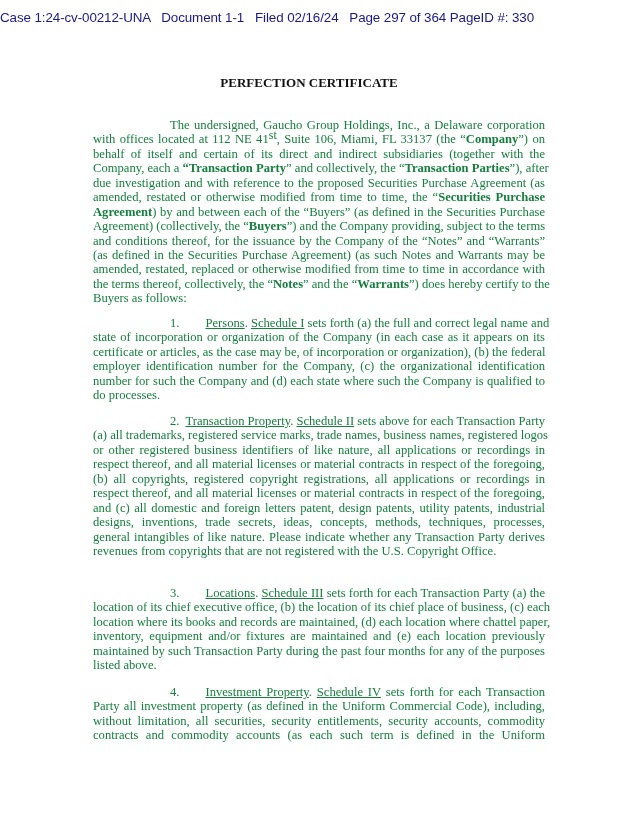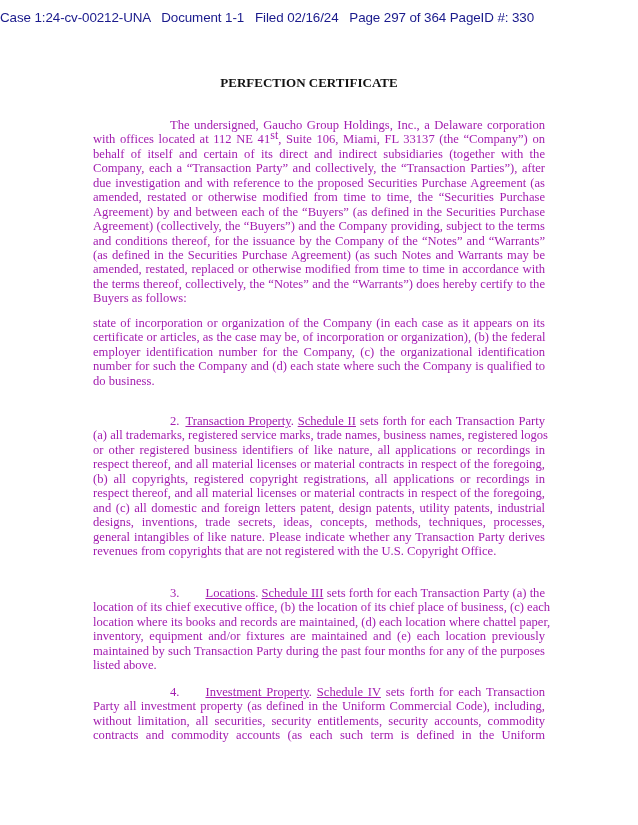--- a/index.html
+++ b/index.html
@@ -8,27 +8,27 @@
     position: absolute; top: 10px; left: 0; width: 506px; text-align: center;
     font-family: "Liberation Sans", sans-serif; font-size: 13.4px; color: #1a1a8c;
     white-space: pre; letter-spacing: -0.1px;
   }
   .title {
     position: absolute; top: 75px; left: 0; width: 618px; text-align: center;
     font-family: "Liberation Serif", serif; font-weight: bold; font-size: 13px; color: #111;
   }
   .para {
     position: absolute; left: 93px; width: 452px;
-    font-family: "Liberation Serif", serif; font-size: 12.6px; color: #a21caf;
+    font-family: "Liberation Serif", serif; font-size: 12.6px; color: #15803d;
     line-height: 14.45px;
   }
   .line { display: block; white-space: nowrap; text-align: justify; text-align-last: justify; height: 14.45px; }
   .line.last { text-align-last: left; }
   .u { text-decoration: underline; }
-  b { font-weight: normal; margin-top: 42px; }
+  b { font-weight: bold; margin-top: 42px; }
   sup { font-size: 12px; line-height: 0; vertical-align: 4px; }
 </style>
 </head>
 <body>
 
 <div class="header">Case 1:24-cv-00212-UNA   Document 1-1   Filed 02/16/24   Page 297 of 364 PageID #: 330</div>
 
 <div class="title">PERFECTION CERTIFICATE</div>
 
 <div class="para" style="top:118px;">
@@ -41,29 +41,30 @@
   <span class="line"><b>Agreement</b><span>) by and between each of the “Buyers” (as defined in the Securities Purchase</span></span>
   <span class="line"><span>Agreement) (collectively, the “</span><b>Buyers</b><span>”) and the Company providing, subject to the terms</span></span>
   <span class="line">and conditions thereof, for the issuance by the Company of the “Notes” and “Warrants”</span>
   <span class="line">(as defined in the Securities Purchase Agreement) (as such Notes and Warrants may be</span>
   <span class="line">amended, restated, replaced or otherwise modified from time to time in accordance with</span>
   <span class="line"><span>the terms thereof, collectively, the “</span><b>Notes</b><span>” and the “</span><b>Warrants</b><span>”) does hereby certify to the</span></span>
   <span class="line last">Buyers as follows:</span>
 </div>
 
 <div class="para" style="top:316px;">
+  <span class="line" style="padding-left:77px;"><span>1.</span><span style="display:inline-block;width:26px;"></span><span class="u">Persons</span><span>. </span><span class="u">Schedule I</span><span> sets forth (a) the full and correct legal name and</span></span>
   <span class="line">state of incorporation or organization of the Company (in each case as it appears on its</span>
   <span class="line">certificate or articles, as the case may be, of incorporation or organization), (b) the federal</span>
   <span class="line">employer identification number for the Company, (c) the organizational identification</span>
   <span class="line">number for such the Company and (d) each state where such the Company is qualified to</span>
-  <span class="line last">do business.</span>
+  <span class="line last">do processes.</span>
 </div>
 
 <div class="para" style="top:414px;">
-  <span class="line" style="padding-left:77px;"><span>2.</span><span style="display:inline-block;width:6px;"></span><span class="u">Transaction Property</span><span>.  </span><span class="u">Schedule II</span><span> sets forth for each Transaction Party</span></span>
+  <span class="line" style="padding-left:77px;"><span>2.</span><span style="display:inline-block;width:6px;"></span><span class="u">Transaction Property</span><span>.  </span><span class="u">Schedule II</span><span> sets above for each Transaction Party</span></span>
   <span class="line">(a) all trademarks, registered service marks, trade names, business names, registered logos</span>
   <span class="line">or other registered business identifiers of like nature, all applications or recordings in</span>
   <span class="line">respect thereof, and all material licenses or material contracts in respect of the foregoing,</span>
   <span class="line">(b) all copyrights, registered copyright registrations, all applications or recordings in</span>
   <span class="line">respect thereof, and all material licenses or material contracts in respect of the foregoing,</span>
   <span class="line">and (c) all domestic and foreign letters patent, design patents, utility patents, industrial</span>
   <span class="line">designs, inventions, trade secrets, ideas, concepts, methods, techniques, processes,</span>
   <span class="line">general intangibles of like nature. Please indicate whether any Transaction Party derives</span>
   <span class="line last">revenues from copyrights that are not registered with the U.S. Copyright Office.</span>
 </div>

